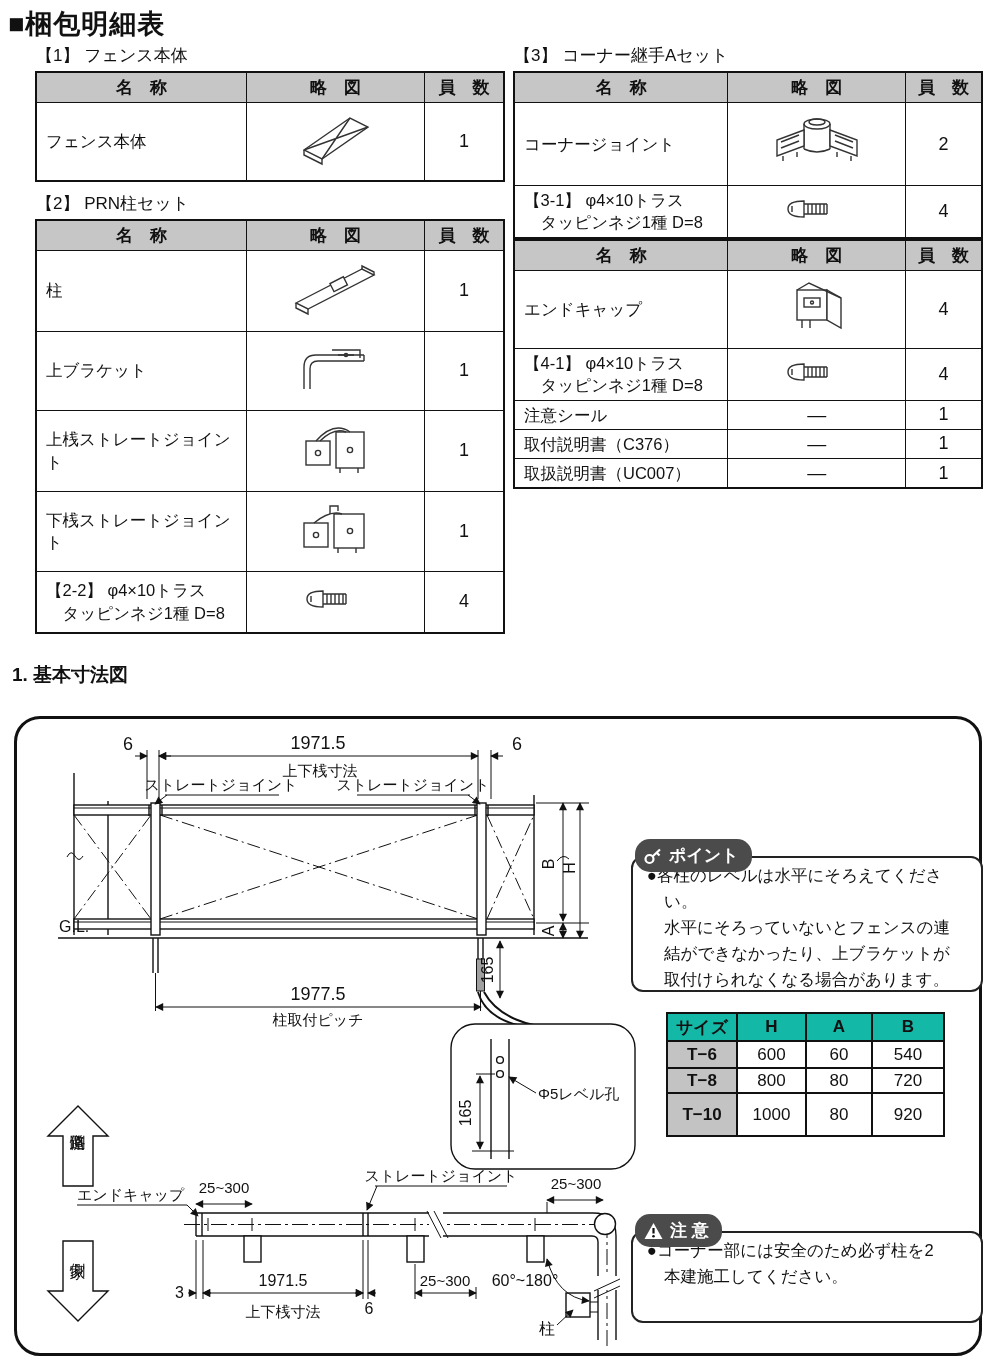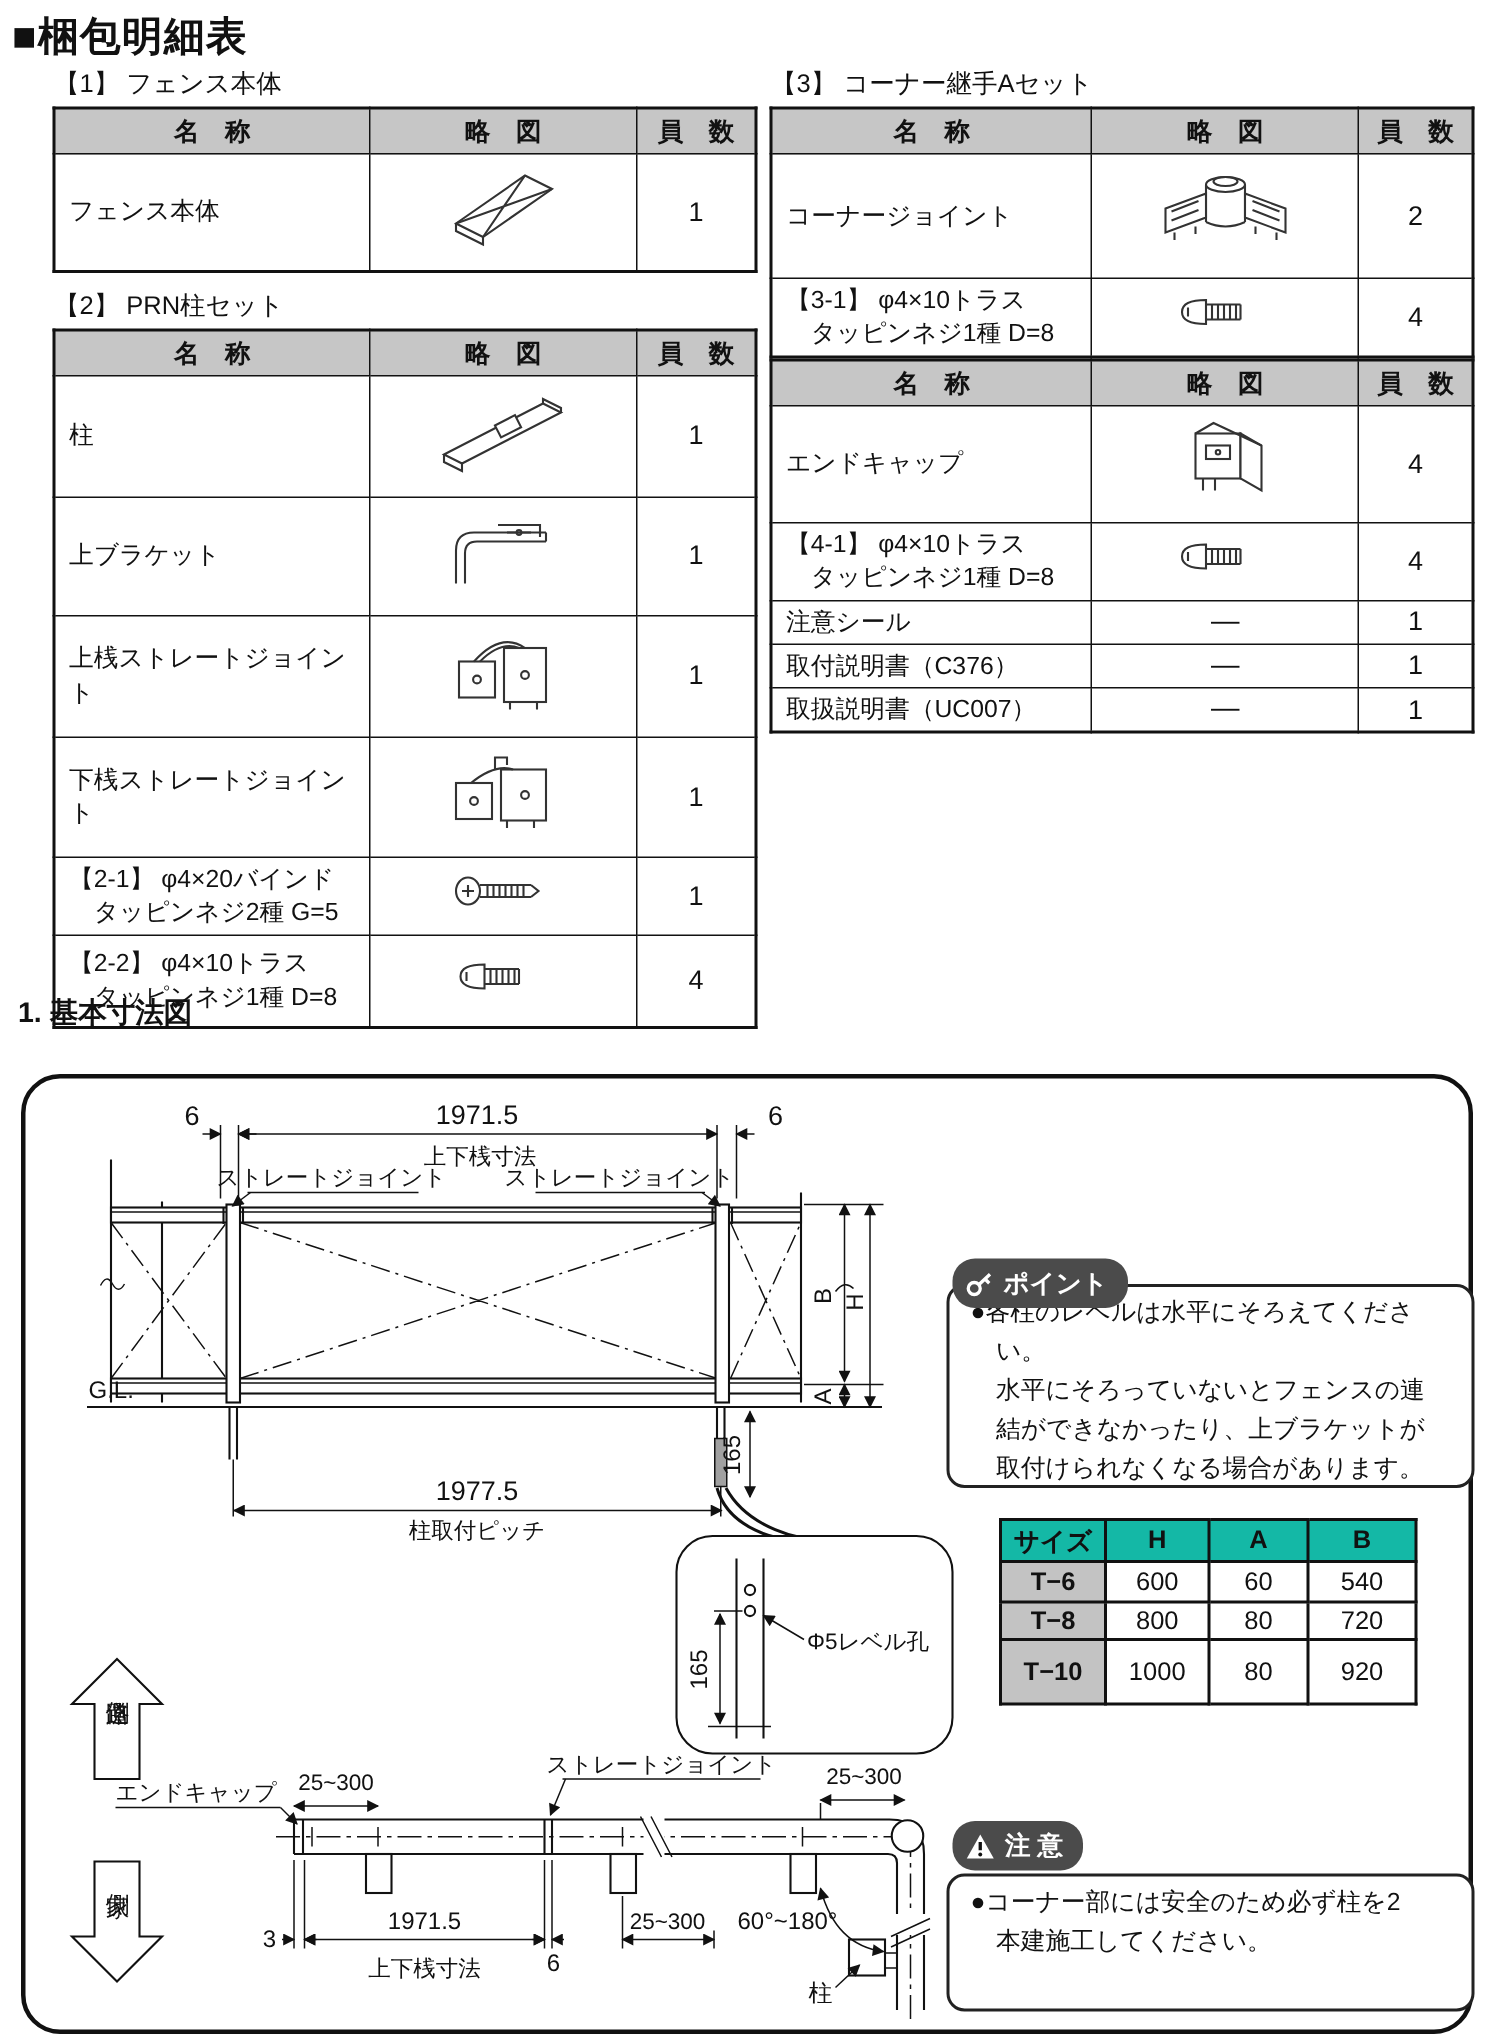--- a/index.html
+++ b/index.html
@@ -31,21 +31,21 @@
   .dd2{stroke:#111;stroke-width:1;fill:none;stroke-dasharray:16 4 3 4;}
   .wht{fill:#fff;stroke:#111;stroke-width:1.4;}
   .t15{font-size:15px;}.t16{font-size:16px;}.t18{font-size:18px;}
   .mid{text-anchor:middle;}.endt{text-anchor:end;}
   .callout-tab{position:absolute;display:flex;align-items:center;gap:6px;background:#4b4b4b;color:#fff;
         border-radius:15px;height:33px;padding:0 13px 0 8px;font-size:17px;font-weight:bold;z-index:3;box-sizing:border-box;}
   .callout-box{position:absolute;background:#fff;border:2.5px solid #222;border-radius:12px;z-index:2;box-sizing:border-box;}
   .callout-text{font-size:16.5px;line-height:1.58;white-space:pre-line;padding:4px 8px 6px 31px;text-indent:-17px;}
   .pt-box{left:614px;top:137px;width:352px;height:136px;}
   .pt-tab{left:618px;top:120px;}
-  .ct-box{left:614px;top:512px;width:352px;height:92px;margin-top:18px;}
+  .ct-box{left:614px;top:512px;width:352px;height:92px;}
   .ct-tab{left:618px;top:495px;}
   table.size-table{position:absolute;left:649px;top:293px;border-collapse:collapse;z-index:2;background:#fff;}
   .size-table th,.size-table td{border:2px solid #111;font-size:17px;text-align:center;padding:0;}
   .size-table th{background:#14b8a6;font-weight:bold;}
   .size-table td.rowhead{background:#c3c3c3;font-weight:bold;}
 </style>
 </head>
 <body>
 
 <div class="page">
@@ -128,31 +128,20 @@
         <tr style="height:80px">
           <td class="cname">下桟ストレートジョイント</td>
           <td class="csk"><svg width="92" height="62" viewBox="0 0 92 62">
             <path class="sk" d="M40 16 V8 H48 V13"></path>
             <rect class="skw" x="14" y="25" width="24" height="24"></rect>
             <rect class="skw" x="44" y="16" width="30" height="34"></rect>
             <path class="sk" d="M24 25 Q40 12 52 16"></path>
             <circle class="sk" cx="60" cy="33" r="2.6"></circle>
                 <circle class="sk" cx="26" cy="37" r="2.6"></circle>
             <path class="sk" d="M48 50 V55 M66 50 V55"></path>
-          </svg></td>
-          <td class="cqty">1</td>
-        </tr>
-        <tr style="height:52px">
-          <td class="cname">【2-1】 φ4×20バインド
-　タッピンネジ2種 G=5</td>
-          <td class="csk"><svg width="80" height="40" viewBox="0 0 80 40">
-            <ellipse class="skw" cx="16" cy="20" rx="8" ry="9"></ellipse>
-            <path class="sk" d="M12 20 H20 M16 16 V24"></path>
-            <path class="sk" d="M24 16 H58 M24 24 H58 M58 16 L63 20 L58 24"></path>
-            <path class="sk" d="M29 16 V24 M33 16 V24 M37 16 V24 M41 16 V24 M45 16 V24 M49 16 V24 M53 16 V24"></path>
           </svg></td>
           <td class="cqty">1</td>
         </tr>
         <tr style="height:62px">
           <td class="cname">【2-2】 φ4×10トラス
 　タッピンネジ1種 D=8</td>
           <td class="csk"><svg width="80" height="40" viewBox="0 0 80 40">
             <path class="skw" d="M27 12 Q11 12 11 20 Q11 28 27 28 Z"></path>
             <path class="sk" d="M15 17 V23"></path>
             <path class="sk" d="M27 15 H50 M27 25 H50 M50 15 V25"></path>

